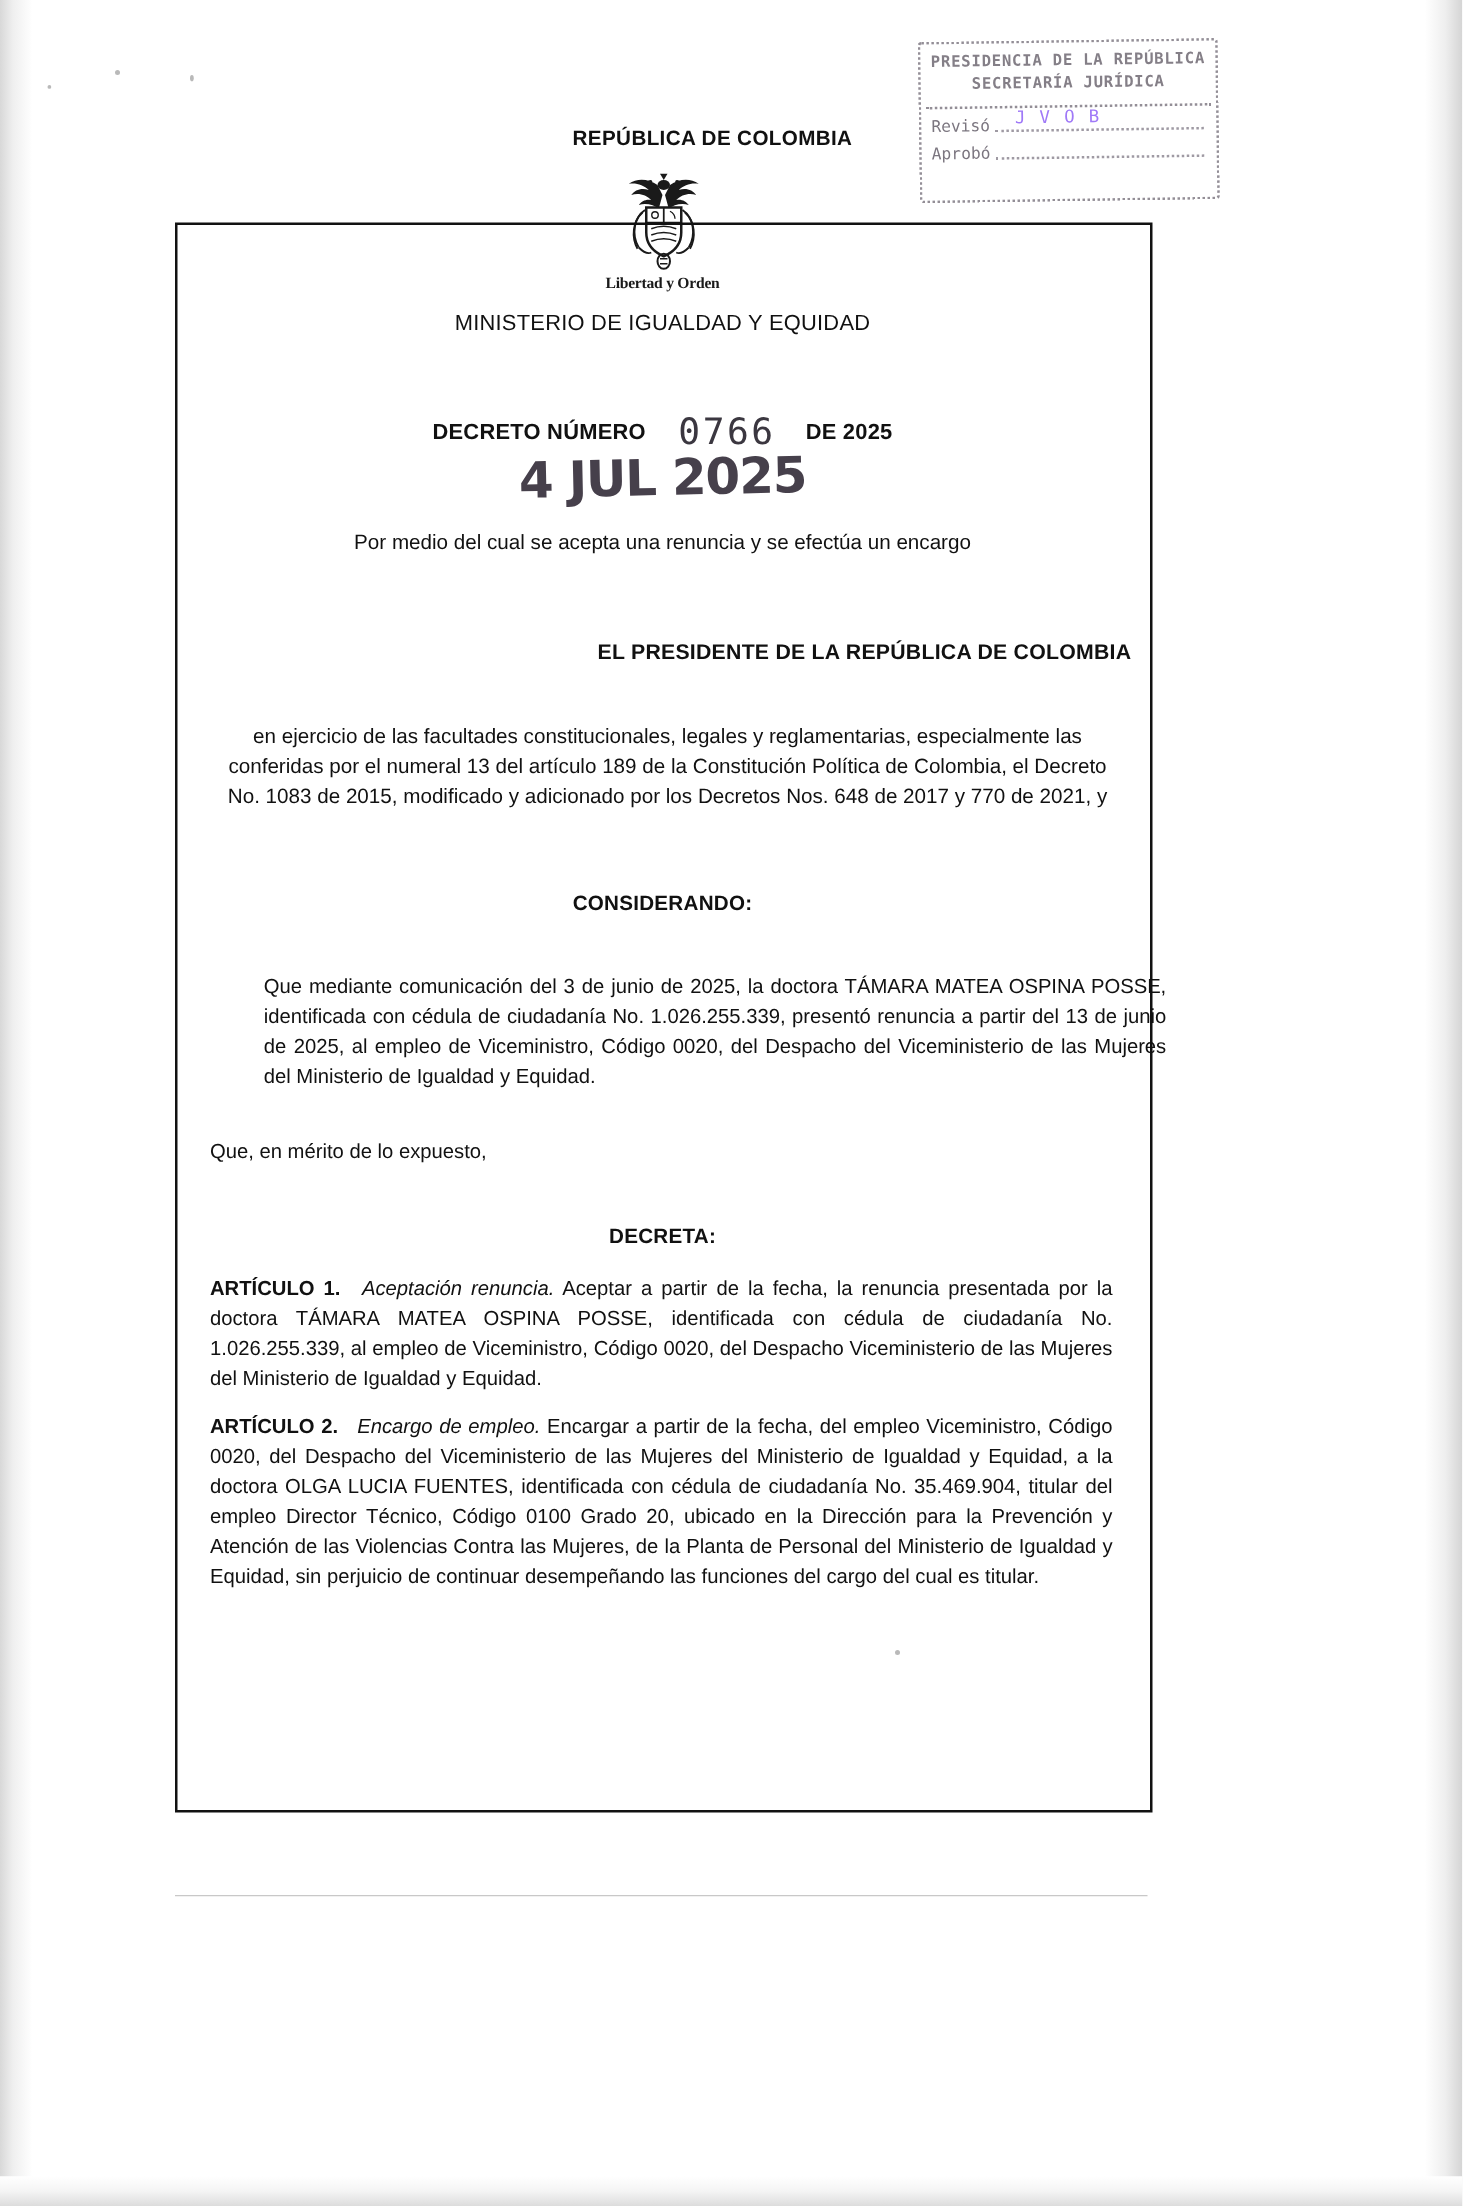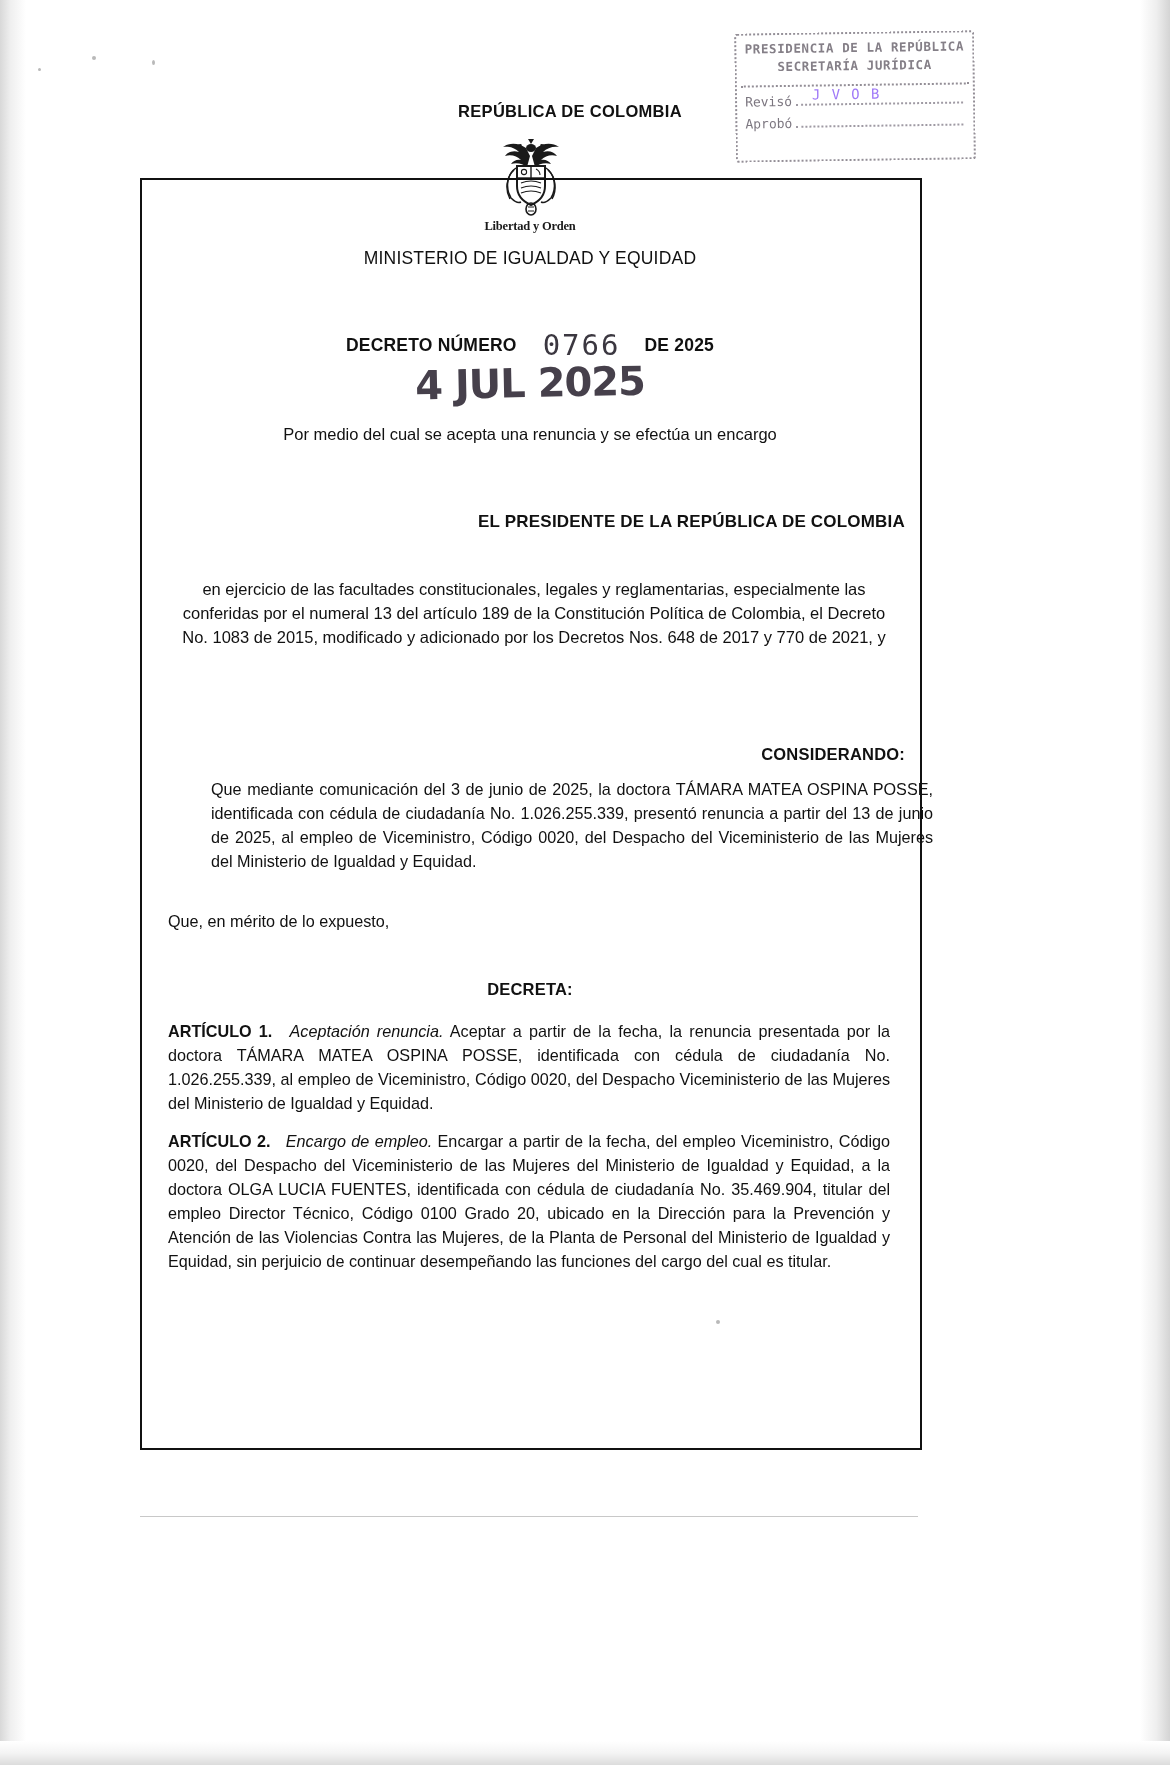--- a/index.html
+++ b/index.html
@@ -215,25 +215,24 @@
     width: 712px;
     text-align: center;
     font-size: 16.5px;
     line-height: 1.45;
   }
 
   .considerando-heading {
     position: absolute;
     left: 155px; top: 714px;
     width: 750px;
-    text-align: right;
-    font-size: 16.5px;
-    font-weight: 700;
-    letter-spacing: 0.2px;
-    margin-top: 31px;
+    text-align: center;
+    font-size: 16.5px;
+    font-weight: 700;
+    letter-spacing: 0.2px;
   }
 
   .body-block {
     position: absolute;
     left: 168px;
     width: 722px;
     font-size: 16.2px;
     line-height: 1.48;
     text-align: justify;
   }

